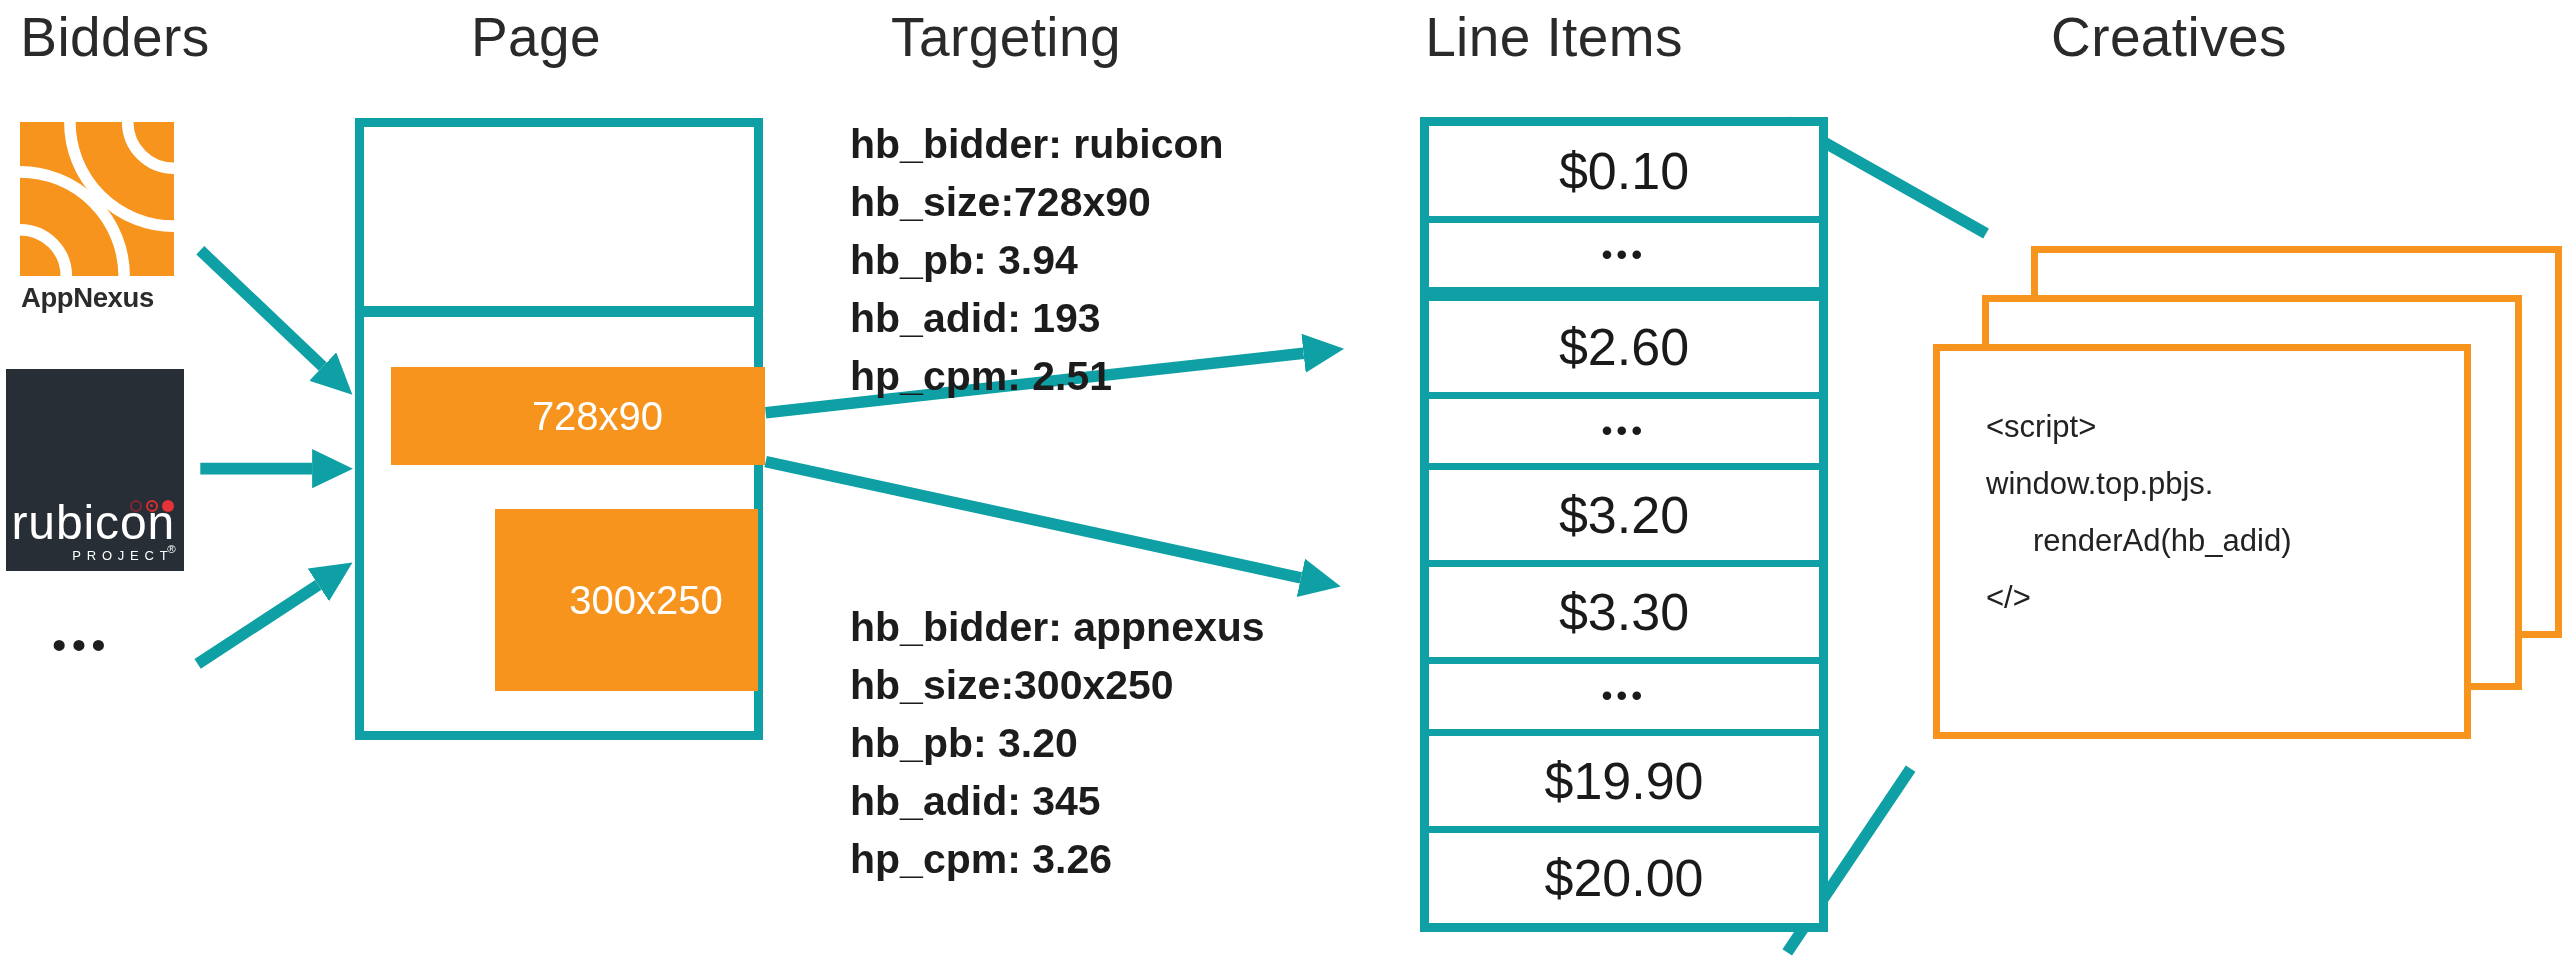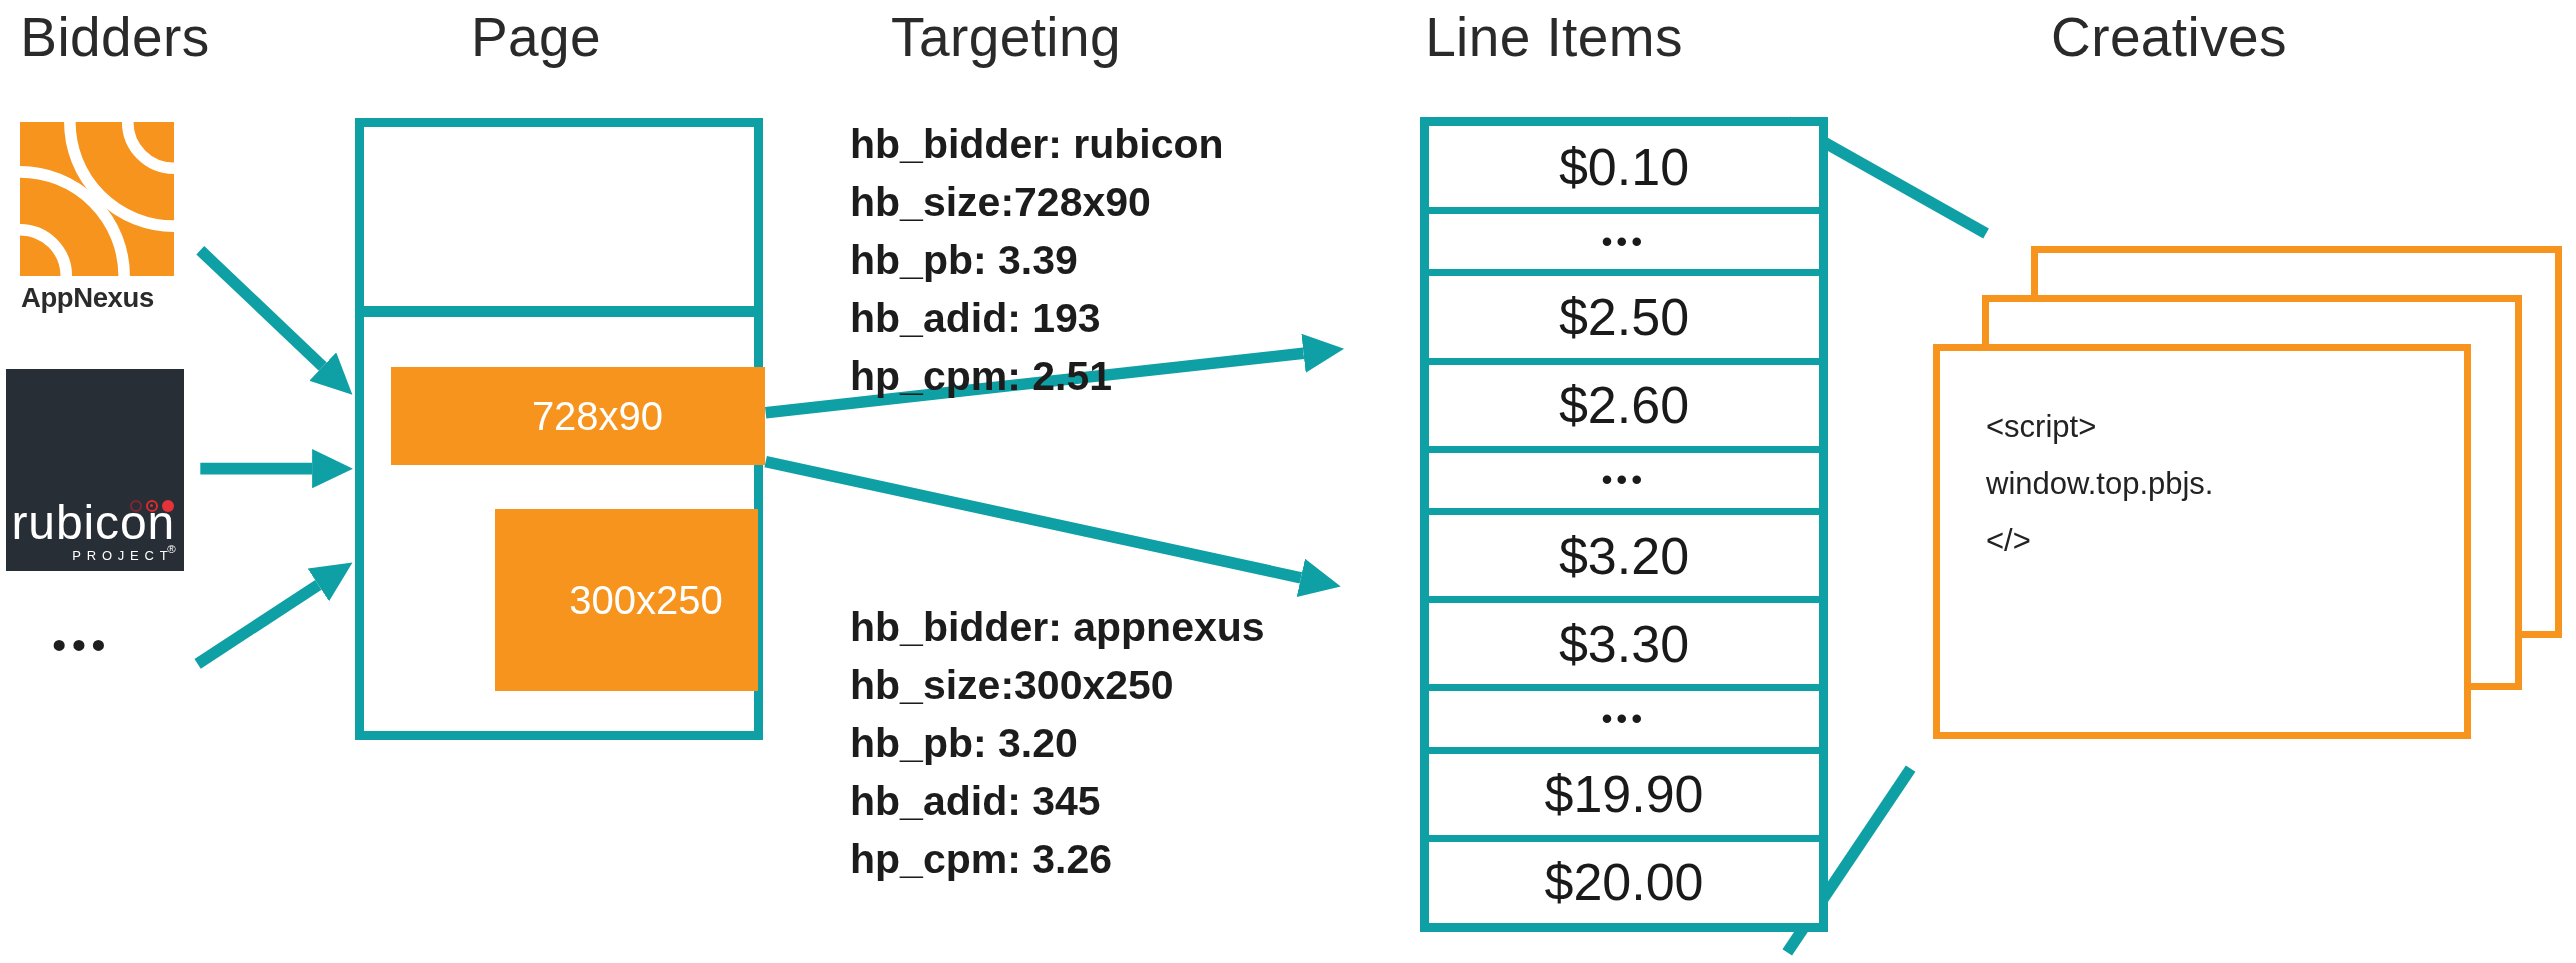--- a/index.html
+++ b/index.html
@@ -114,44 +114,41 @@
 
   <div class="page-box">
     <div class="page-divider"></div>
     <div class="ad-slot slot-728">728x90</div>
     <div class="ad-slot slot-300">300x250</div>
   </div>
 
   <div class="targeting-block tb1">
     <div>hb_bidder: rubicon</div>
     <div>hb_size:728x90</div>
-    <div>hb_pb: 3.39</div>
+    <div>hb_pb: 3.94</div>
     <div>hb_adid: 193</div>
     <div>hp_cpm: 2.51</div>
   </div>
   <div class="targeting-block tb2">
     <div>hb_bidder: appnexus</div>
     <div>hb_size:300x250</div>
     <div>hb_pb: 3.20</div>
     <div>hb_adid: 345</div>
     <div>hp_cpm: 3.26</div>
   </div>
 
   <div class="li-table">
     <div class="li-row">
         <span class="price">$0.10</span>
       </div>
     <div class="li-div"></div>
     <div class="li-row">
         <span class="dots">•••</span>
       </div>
     <div class="li-div"></div>
-    <div class="li-row">
-        <span class="price">$2.50</span>
-      </div>
     <div class="li-div"></div>
     <div class="li-row">
         <span class="price">$2.60</span>
       </div>
     <div class="li-div"></div>
     <div class="li-row">
         <span class="dots">•••</span>
       </div>
     <div class="li-div"></div>
     <div class="li-row">
@@ -174,18 +171,19 @@
         <span class="price">$20.00</span>
       </div>
   </div>
 
   <div class="card card-back"></div>
   <div class="card card-mid"></div>
   <div class="card card-front">
     <div class="code">
       <div>&lt;script&gt;</div>
       <div>window.top.pbjs.</div>
+      <div class="indent">renderAd(hb_adid)</div>
       <div>&lt;/&gt;</div>
     </div>
   </div>
 
 </div>
 
 
 </body></html>

